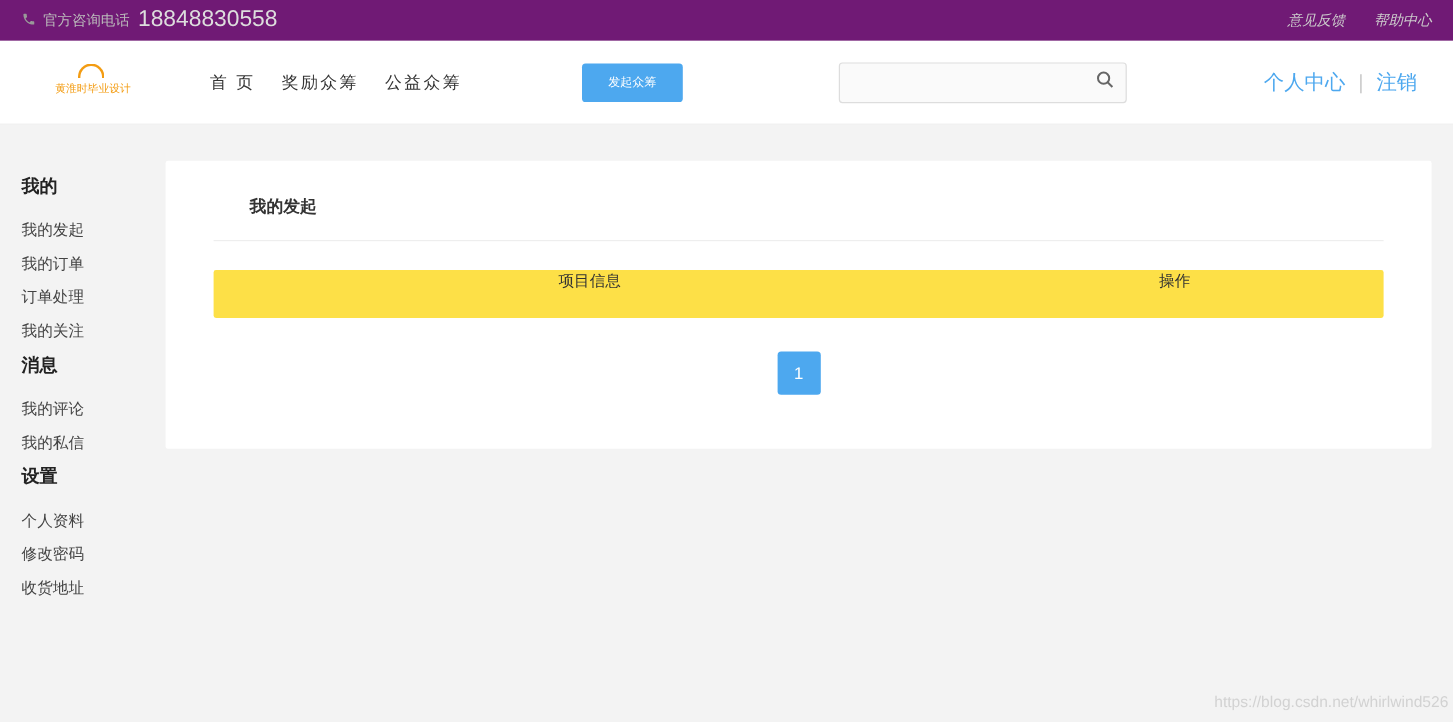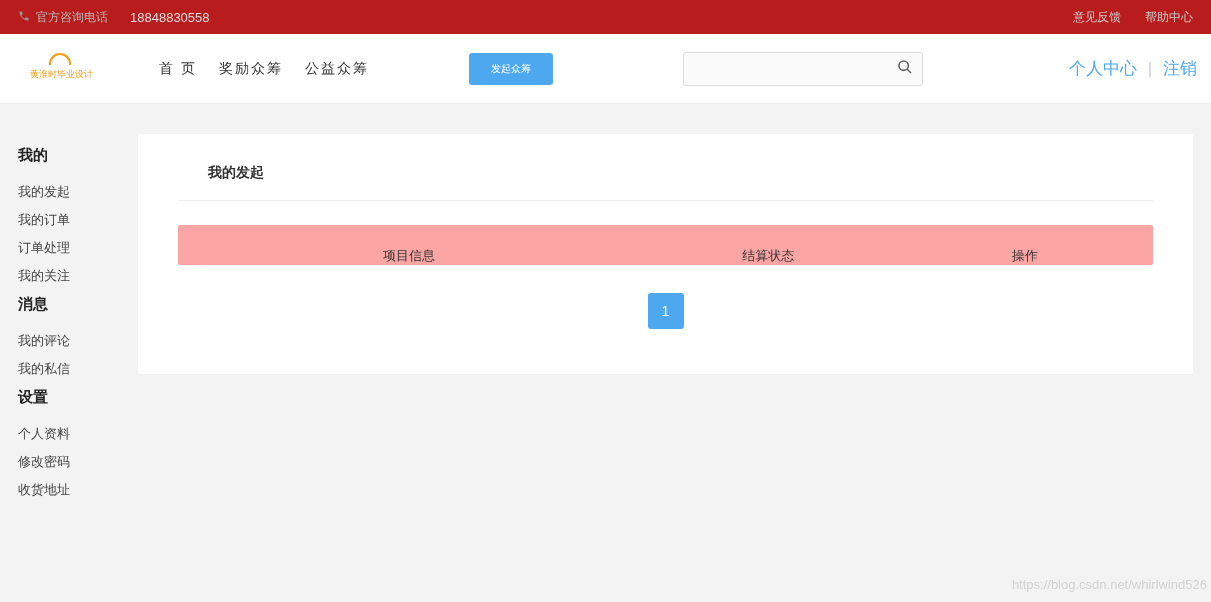--- a/index.html
+++ b/index.html
@@ -1,25 +1,25 @@
 <!DOCTYPE html>
 <html><head>
   <meta charset="utf-8">
   <style>
     * { margin: 0; padding: 0; box-sizing: border-box; }
     body { font-family: "Microsoft YaHei", Arial, sans-serif; font-size: 13px; background: #f3f3f3; color: #333; }
     
-    .topbar { background: #b91c1c; height: 34px; display: flex; align-items: center; padding: 0 18px; color: #bbb; font-size: 12px; }
+    .topbar { background: #701a75; height: 34px; display: flex; align-items: center; padding: 0 18px; color: #bbb; font-size: 12px; }
     .topbar-left { display: flex; align-items: center; gap: 6px; }
     .phone-icon { font-size: 12px; color: #999; }
-    .topbar .phone-num { color: #ddd; font-size: 13px; margin-left: 16px; }
-    .topbar-right { margin-left: auto; display: flex; gap: 24px; }
+    .topbar .phone-num { color: #ddd; font-size: 19px; margin-left: 1px; }
+    .topbar-right { margin-left: auto; display: flex; gap: 24px; font-style: italic; }
     .topbar-right a { color: #ccc; text-decoration: none; cursor: pointer; }
     
-    .header { background: #fff; height: 70px; display: flex; align-items: center; padding: 0 14px; border-bottom: 1px solid #eee; }
+    .header { background: #fff; height: 70px; display: flex; align-items: center; padding: 0 30px; border-bottom: 1px solid #eee; }
     .logo { width: 95px; height: 30px; display: flex; align-items: center; justify-content: center; }
     .logo-inner { width: 85px; height: 24px; position: relative; }
     .logo-inner::before { content: ""; position: absolute; left: 30px; top: -4px; width: 18px; height: 10px; border: 2px solid #f39c12; border-bottom: none; border-radius: 12px 12px 0 0; }
     .logo-text { position: absolute; bottom: 0; left: 0; right: 0; font-size: 9px; color: #f39c12; text-align: center; white-space: nowrap; }
     .nav { display: flex; margin-left: 50px; gap: 22px; }
     .nav a { color: #333; text-decoration: none; font-size: 14px; cursor: pointer; letter-spacing: 2px; }
     .launch-btn { margin-left: 100px; background: #4da8ef; color: #fff; border: none; padding: 9px 22px; border-radius: 3px; font-size: 10px; cursor: pointer; }
     .search-wrap { margin-left: 130px; position: relative; }
     .search-input { width: 240px; height: 34px; border: 1px solid #ddd; border-radius: 3px; padding: 0 35px 0 10px; font-size: 13px; background: #fafafa; }
     .search-icon { position: absolute; right: 10px; top: 50%; transform: translateY(-50%); color: #666; font-size: 16px; cursor: pointer; }
@@ -30,21 +30,21 @@
     .container { display: flex; padding: 30px 18px 30px 18px; gap: 20px; align-items: flex-start; }
     .sidebar { width: 100px; }
     .side-title { font-size: 15px; font-weight: bold; color: #222; margin-bottom: 18px; margin-top: 10px; }
     .side-title:first-child { margin-top: 12px; }
     .side-list { list-style: none; }
     .side-list li { margin-bottom: 10px; }
     .side-list a { color: #444; text-decoration: none; font-size: 13px; cursor: pointer; }
     
     .main { flex: 1; background: #fff; border-radius: 2px; padding: 30px 40px 40px 40px; min-height: 240px; }
     .main-title { font-size: 14px; font-weight: bold; color: #333; padding-bottom: 18px; border-bottom: 1px solid #eee; margin-bottom: 24px; padding-left: 30px; }
-    .table-head { display: flex; background: #fca5a5; height: 40px; align-items: flex-end; border-radius: 2px; }
+    .table-head { display: flex; background: #fde047; height: 40px; align-items: flex-start; border-radius: 2px; }
     .th { flex: 1; text-align: center; font-size: 13px; color: #333; }
     .th:first-child { flex: 1.8; }
     .pagination { display: flex; justify-content: center; margin-top: 28px; }
     .page-btn { width: 36px; height: 36px; background: #4da8ef; color: #fff; display: flex; align-items: center; justify-content: center; border-radius: 3px; font-size: 14px; cursor: pointer; }
     
     .watermark { position: fixed; bottom: 10px; right: 4px; color: rgba(150,150,150,0.35); font-size: 13px; pointer-events: none; }
   </style>
 </head>
 <body>
 
@@ -111,21 +111,20 @@
       <li><a>个人资料</a></li>
       <li><a>修改密码</a></li>
       <li><a>收货地址</a></li>
     </ul>
   </div>
 
   <div class="main">
     <div class="main-title">我的发起</div>
     <div class="table-head">
       <div class="th">项目信息</div>
-      <div class="th">结算状态</div>
       <div class="th">操作</div>
     </div>
     <div class="pagination">
       <div class="page-btn">1</div>
     </div>
   </div>
 </div>
 
 <div class="watermark">https://blog.csdn.net/whirlwind526</div>
 

